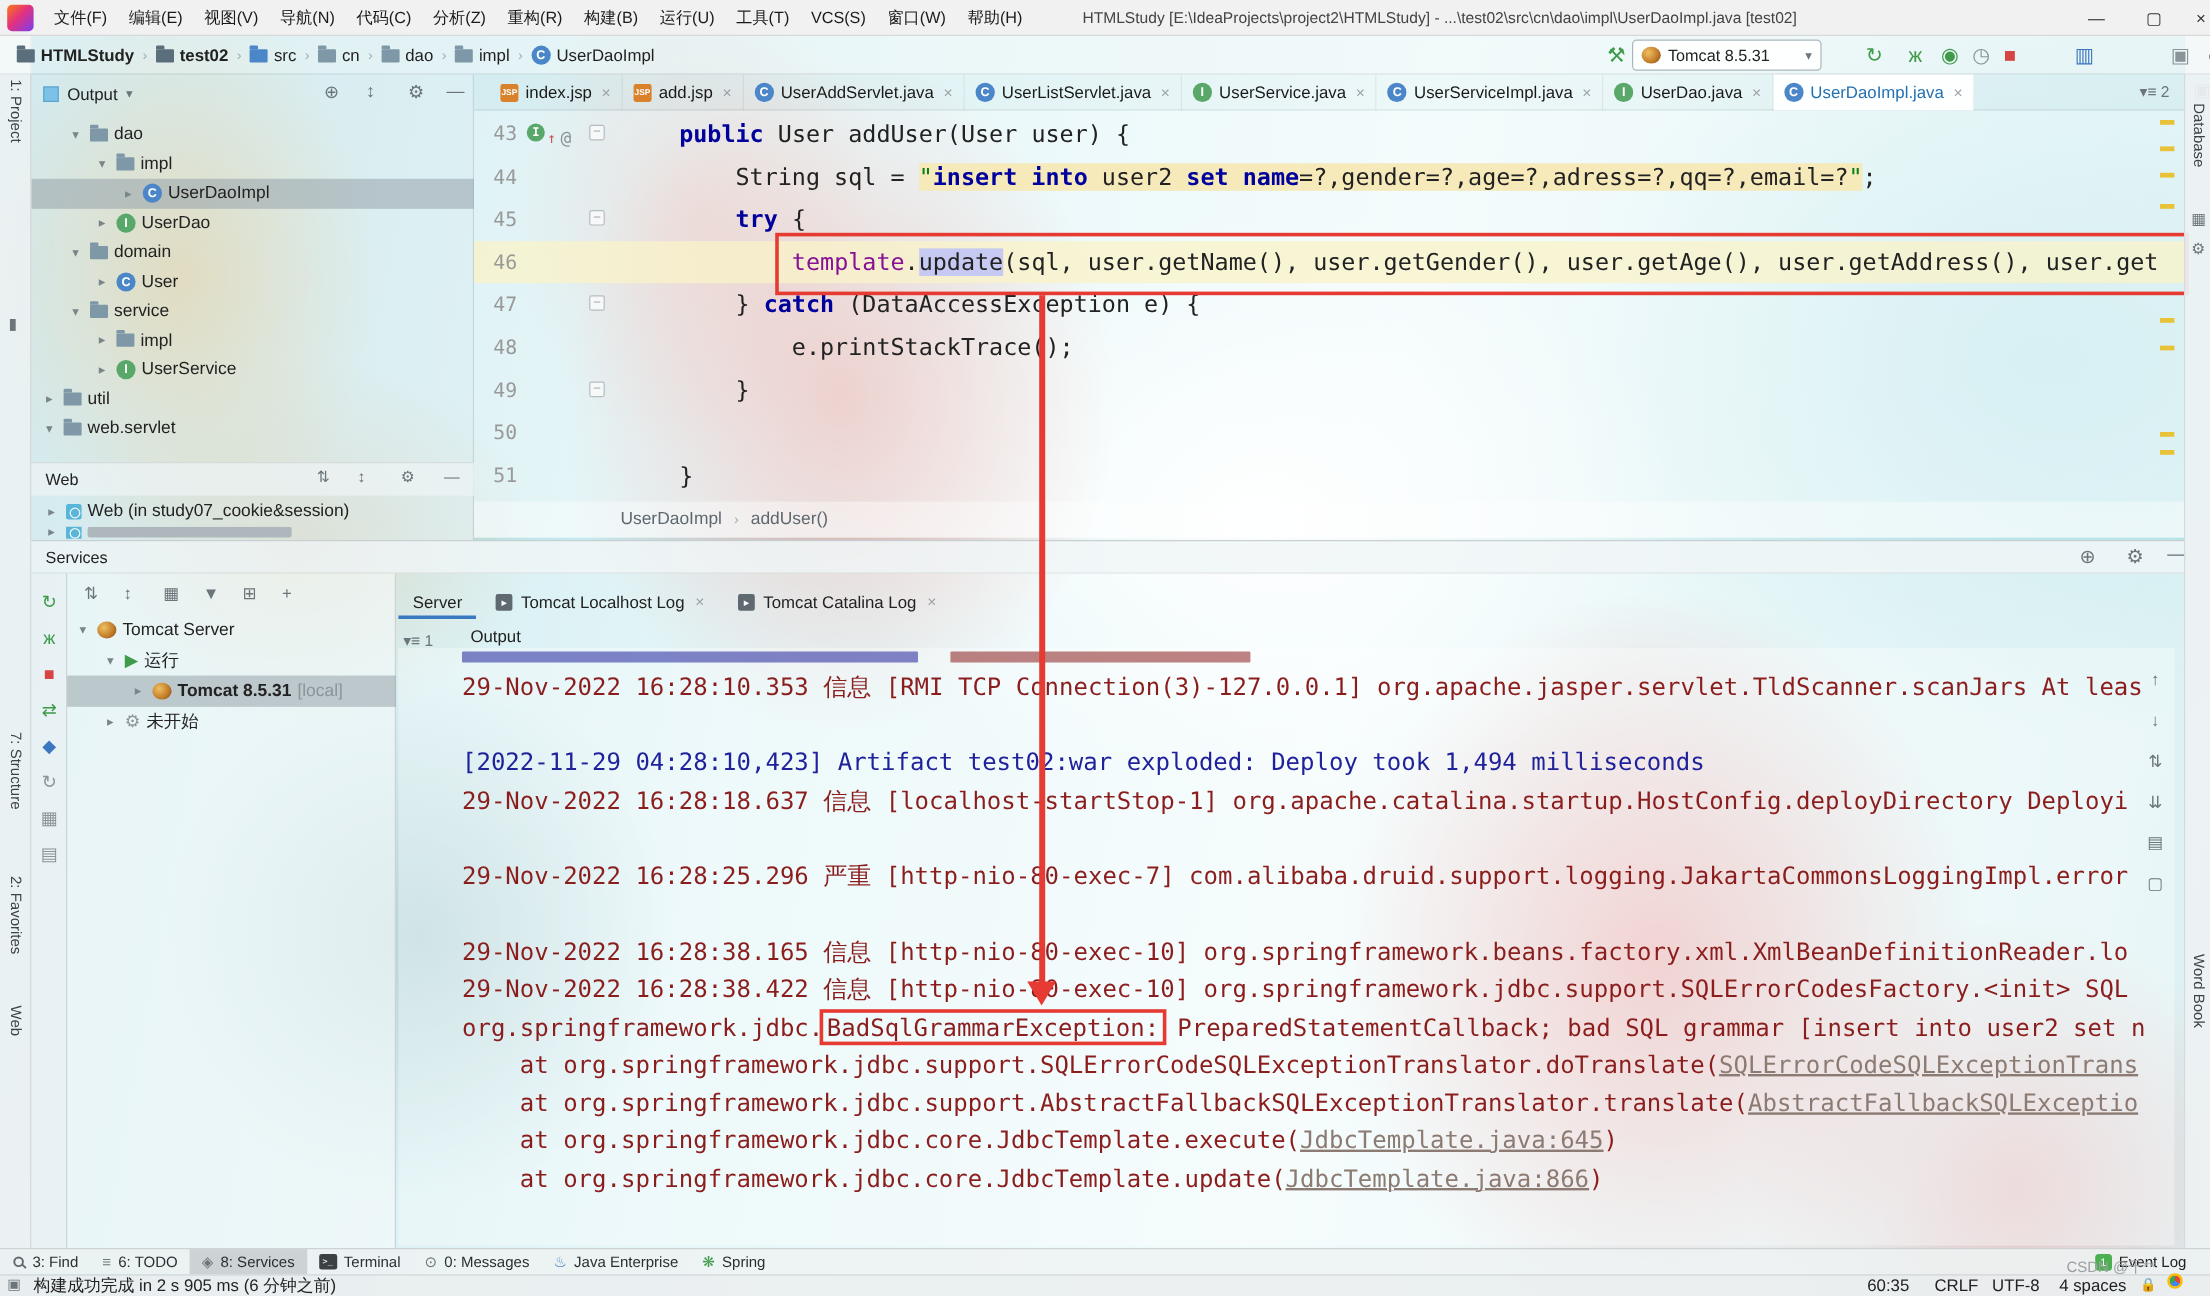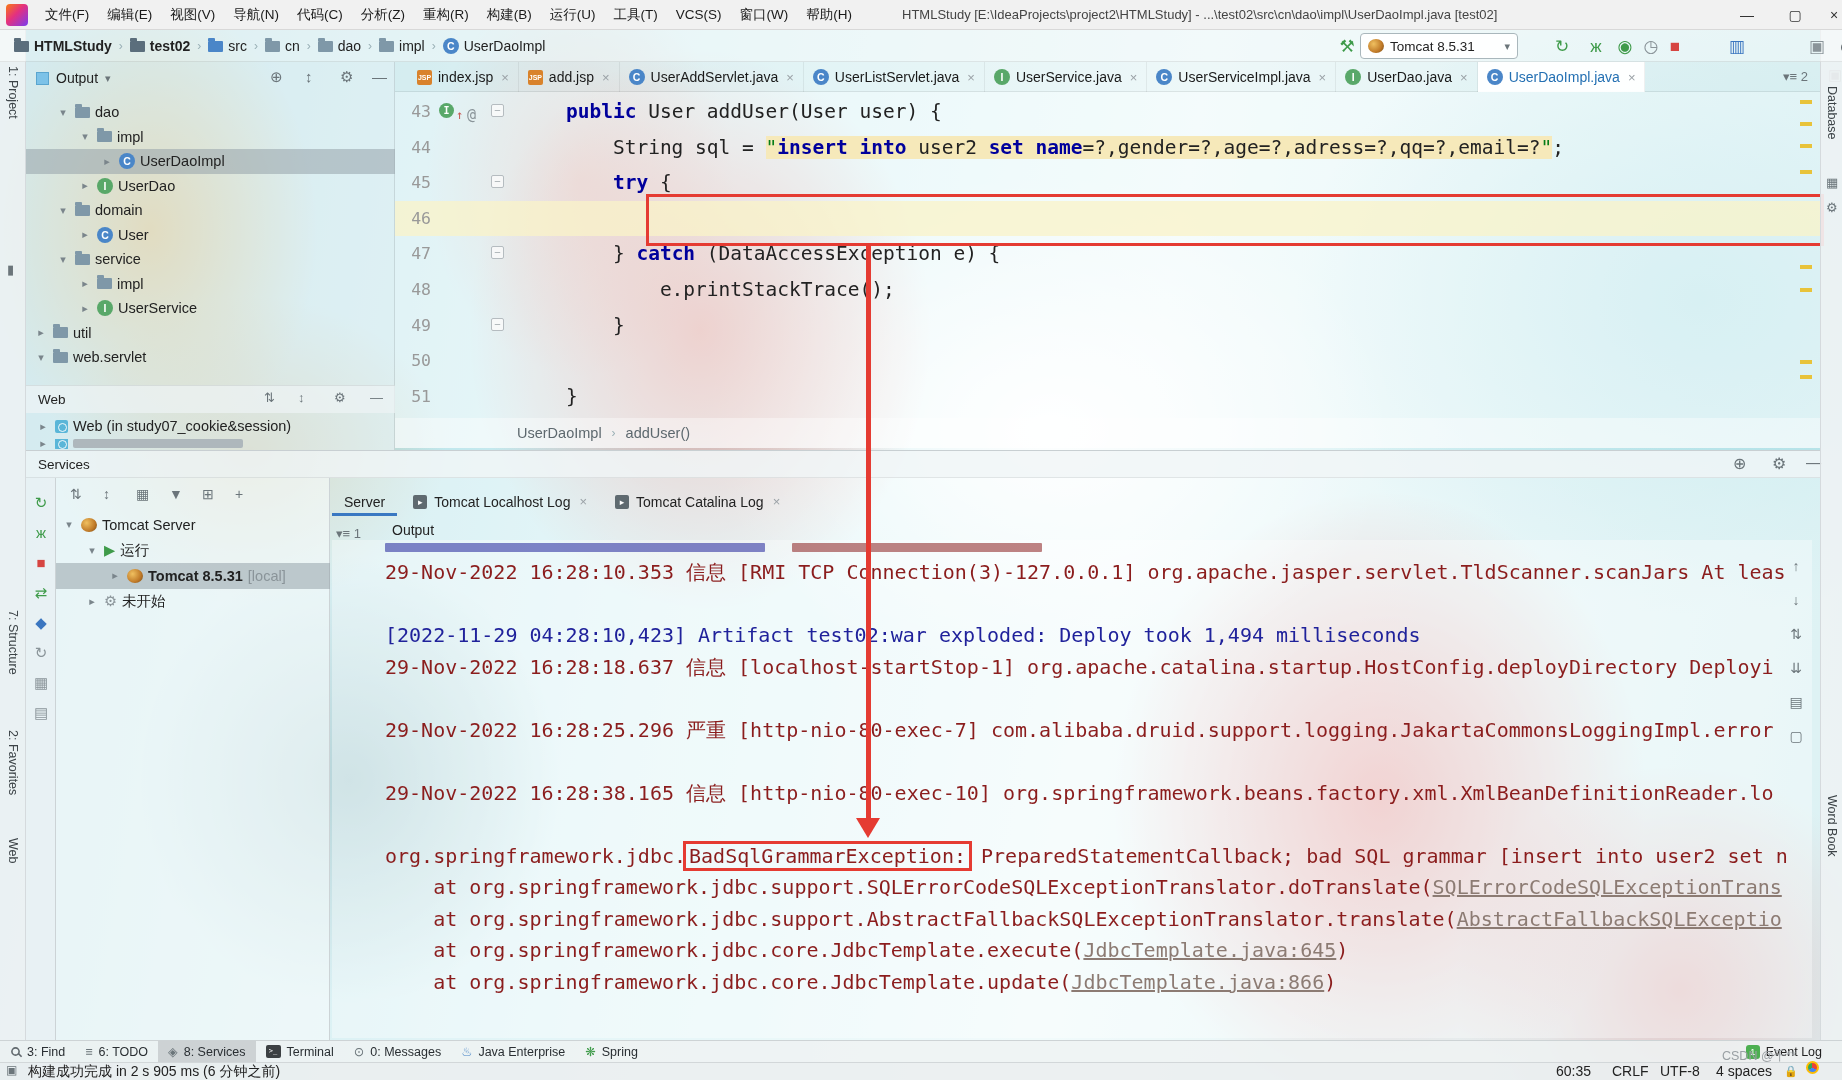--- a/index.html
+++ b/index.html
@@ -389,21 +389,21 @@
   </div>
 <div id="tab-overflow" class="abs">▾≡ 2</div>
 <div id="tab-menu-icon" class="abs">▣</div>
 
 <div id="editor-bg" class="abs"></div>
 <div id="code-clip" class="abs">
     <div class="code-line" style="top: 2px;"><span class="num">43</span><span style="position: absolute; left: 44px; top: 9px; width: 15px; height: 15px; border-radius: 50%; background: rgb(89, 168, 105); color: rgb(255, 255, 255); font-size: 10px; line-height: 15px; text-align: center; font-weight: bold;">I</span><span style="position: absolute; left: 61px; top: 4px; color: rgb(199, 84, 80); font-size: 12px;">↑</span><span style="position: absolute; left: 72px; top: 4px; color: rgb(138, 148, 153); font-size: 15px;">@</span><span class="foldbox">–</span><span class="ctext"><span>    </span><span class="kw">public</span><span> User addUser(User user) {</span></span></div>
     <div class="code-line" style="top: 37.6px;"><span class="num">44</span><span class="ctext"><span>        String sql = </span><span class="str inj">"</span><span class="kw inj">insert into</span><span class="inj"> user2 </span><span class="kw inj">set name</span><span class="inj">=?,gender=?,age=?,adress=?,qq=?,email=?</span><span class="str inj">"</span><span>;</span></span></div>
     <div class="code-line" style="top: 73.2px;"><span class="num">45</span><span class="foldbox">–</span><span class="ctext"><span>        </span><span class="kw">try</span><span> {</span></span></div>
     <div class="curline" style="top: 108.8px;"></div>
-    <div class="code-line" style="top: 108.8px;"><span class="num">46</span></div>
+    <div class="code-line" style="top: 108.8px;"><span class="num">46</span><span class="ctext"><span>            </span><span class="field">template</span><span>.</span><span class="selword">update</span><span>(sql, user.getName(), user.getGender(), user.getAge(), user.getAddress(), user.get</span></span></div>
     <div class="code-line" style="top: 144.4px;"><span class="num">47</span><span class="foldbox">–</span><span class="ctext"><span>        } </span><span class="kw">catch</span><span> (DataAccessException e) {</span></span></div>
     <div class="code-line" style="top: 180px;"><span class="num">48</span><span class="ctext"><span>            e.printStackTrace();</span></span></div>
     <div class="code-line" style="top: 215.6px;"><span class="num">49</span><span class="foldbox">–</span><span class="ctext"><span>        }</span></span></div>
     <div class="code-line" style="top: 251.2px;"><span class="num">50</span></div>
     <div class="code-line" style="top: 286.8px;"><span class="num">51</span><span class="ctext"><span>    }</span></span></div>
   </div>
 <div id="bc-row" class="abs"></div>
 <div id="ed-crumbs" class="abs">
   <span>UserDaoImpl</span>
   <span style="color:#9ab0b6;font-size:12px">›</span>
@@ -494,20 +494,21 @@
 <div id="out-overflow" class="abs">▾≡ 1</div>
 <div id="out-label" class="abs">Output</div>
 <div id="console-clip" class="abs">
   <div class="deco-bar" style="left:53px;width:380px;background:#20229b"></div>
   <div class="deco-bar" style="left:460px;width:250px;background:#8b1d1d"></div>
 <div class="log-line" style="top: 17px;"><span class="lr">29-Nov-2022 16:28:10.353 信息 [RMI TCP Connection(3)-127.0.0.1] org.apache.jasper.servlet.TldScanner.scanJars At leas</span></div>
     <div class="log-line" style="top: 80px;"><span class="lb">[2022-11-29 04:28:10,423] Artifact test02:war exploded: Deploy took 1,494 milliseconds</span></div>
     <div class="log-line" style="top: 111.5px;"><span class="lr">29-Nov-2022 16:28:18.637 信息 [localhost-startStop-1] org.apache.catalina.startup.HostConfig.deployDirectory Deployi</span></div>
     <div class="log-line" style="top: 174.5px;"><span class="lr">29-Nov-2022 16:28:25.296 严重 [http-nio-80-exec-7] com.alibaba.druid.support.logging.JakartaCommonsLoggingImpl.error</span></div>
     <div class="log-line" style="top: 237.5px;"><span class="lr">29-Nov-2022 16:28:38.165 信息 [http-nio-80-exec-10] org.springframework.beans.factory.xml.XmlBeanDefinitionReader.lo</span></div>
+    <div class="log-line" style="top: 269px;"><span class="lr">29-Nov-2022 16:28:38.422 信息 [http-nio-80-exec-10] org.springframework.jdbc.support.SQLErrorCodesFactory.&lt;init&gt; SQL</span></div>
     <div class="log-line" style="top: 300.5px;"><span class="lr">org.springframework.jdbc.</span><span class="lr boxed">BadSqlGrammarException:</span><span class="lr"> PreparedStatementCallback; bad SQL grammar [insert into user2 set n</span></div>
     <div class="log-line" style="top: 332px;"><span class="lr">    at org.springframework.jdbc.support.SQLErrorCodeSQLExceptionTranslator.doTranslate(</span><span class="lk">SQLErrorCodeSQLExceptionTrans</span></div>
     <div class="log-line" style="top: 363.5px;"><span class="lr">    at org.springframework.jdbc.support.AbstractFallbackSQLExceptionTranslator.translate(</span><span class="lk">AbstractFallbackSQLExceptio</span></div>
     <div class="log-line" style="top: 395px;"><span class="lr">    at org.springframework.jdbc.core.JdbcTemplate.execute(</span><span class="lk">JdbcTemplate.java:645</span><span class="lr">)</span></div>
     <div class="log-line" style="top: 426.5px;"><span class="lr">    at org.springframework.jdbc.core.JdbcTemplate.update(</span><span class="lk">JdbcTemplate.java:866</span><span class="lr">)</span></div>
   </div>
 <div id="console-icons">
     <div class="conic" style="top: 556px;">↑</div>
     <div class="conic" style="top: 590px;">↓</div>
     <div class="conic" style="top: 624px;">⇅</div>

